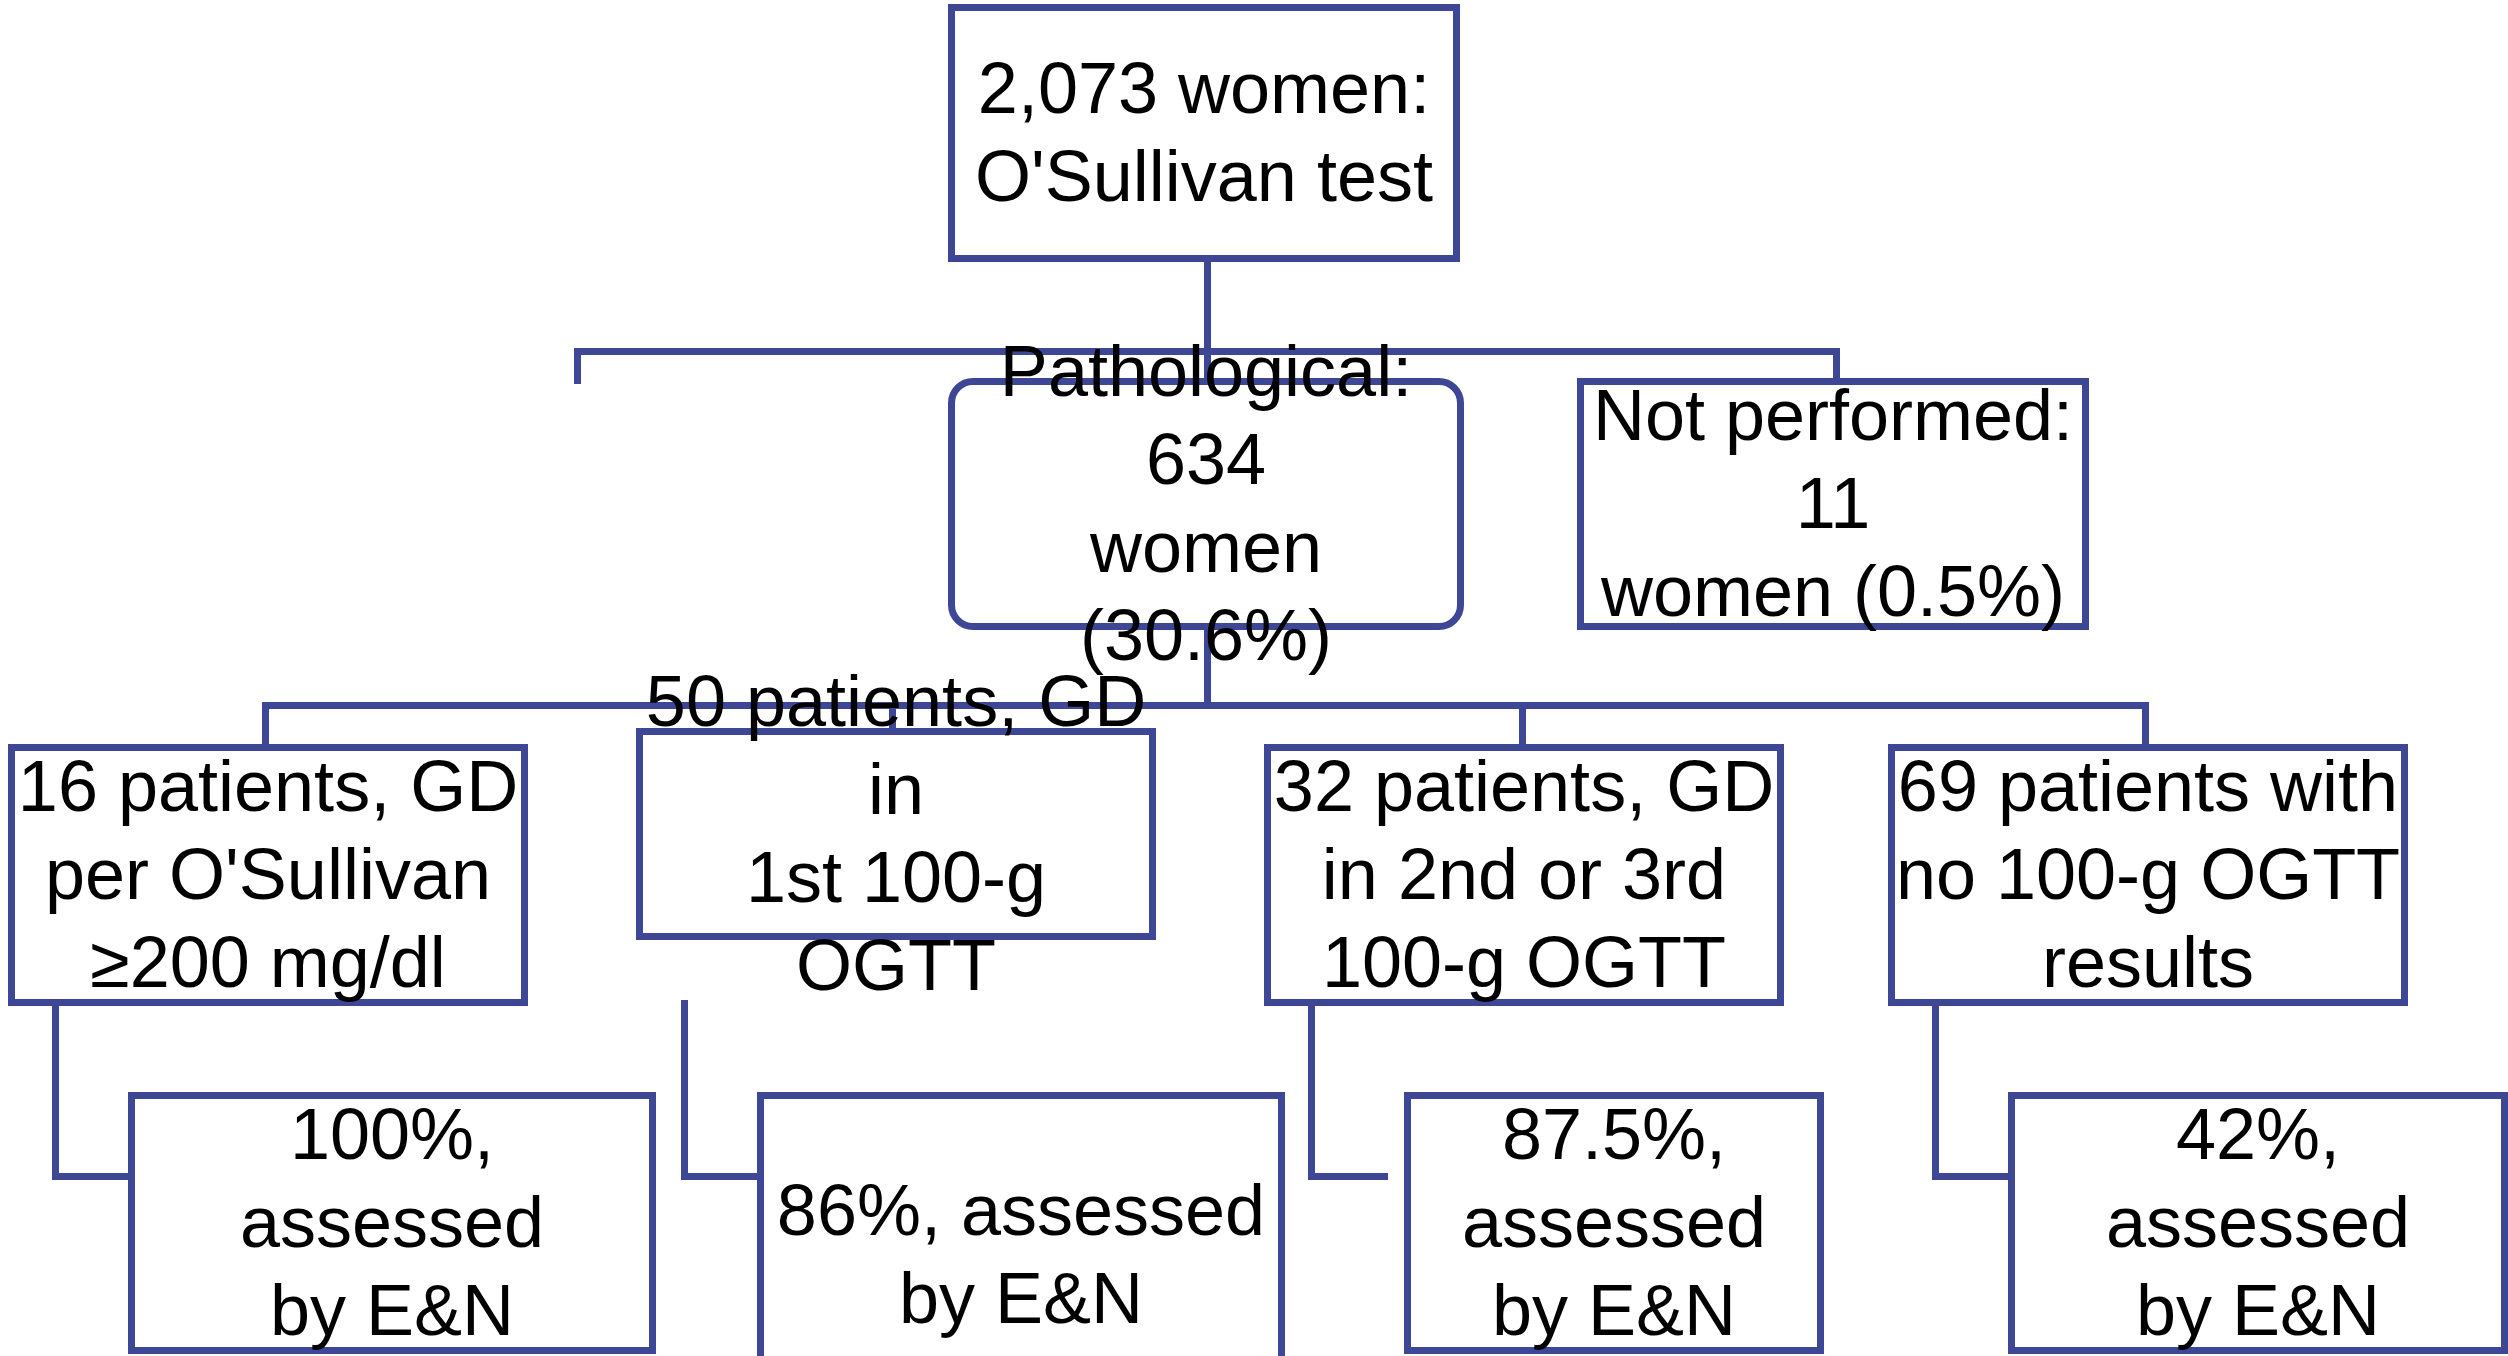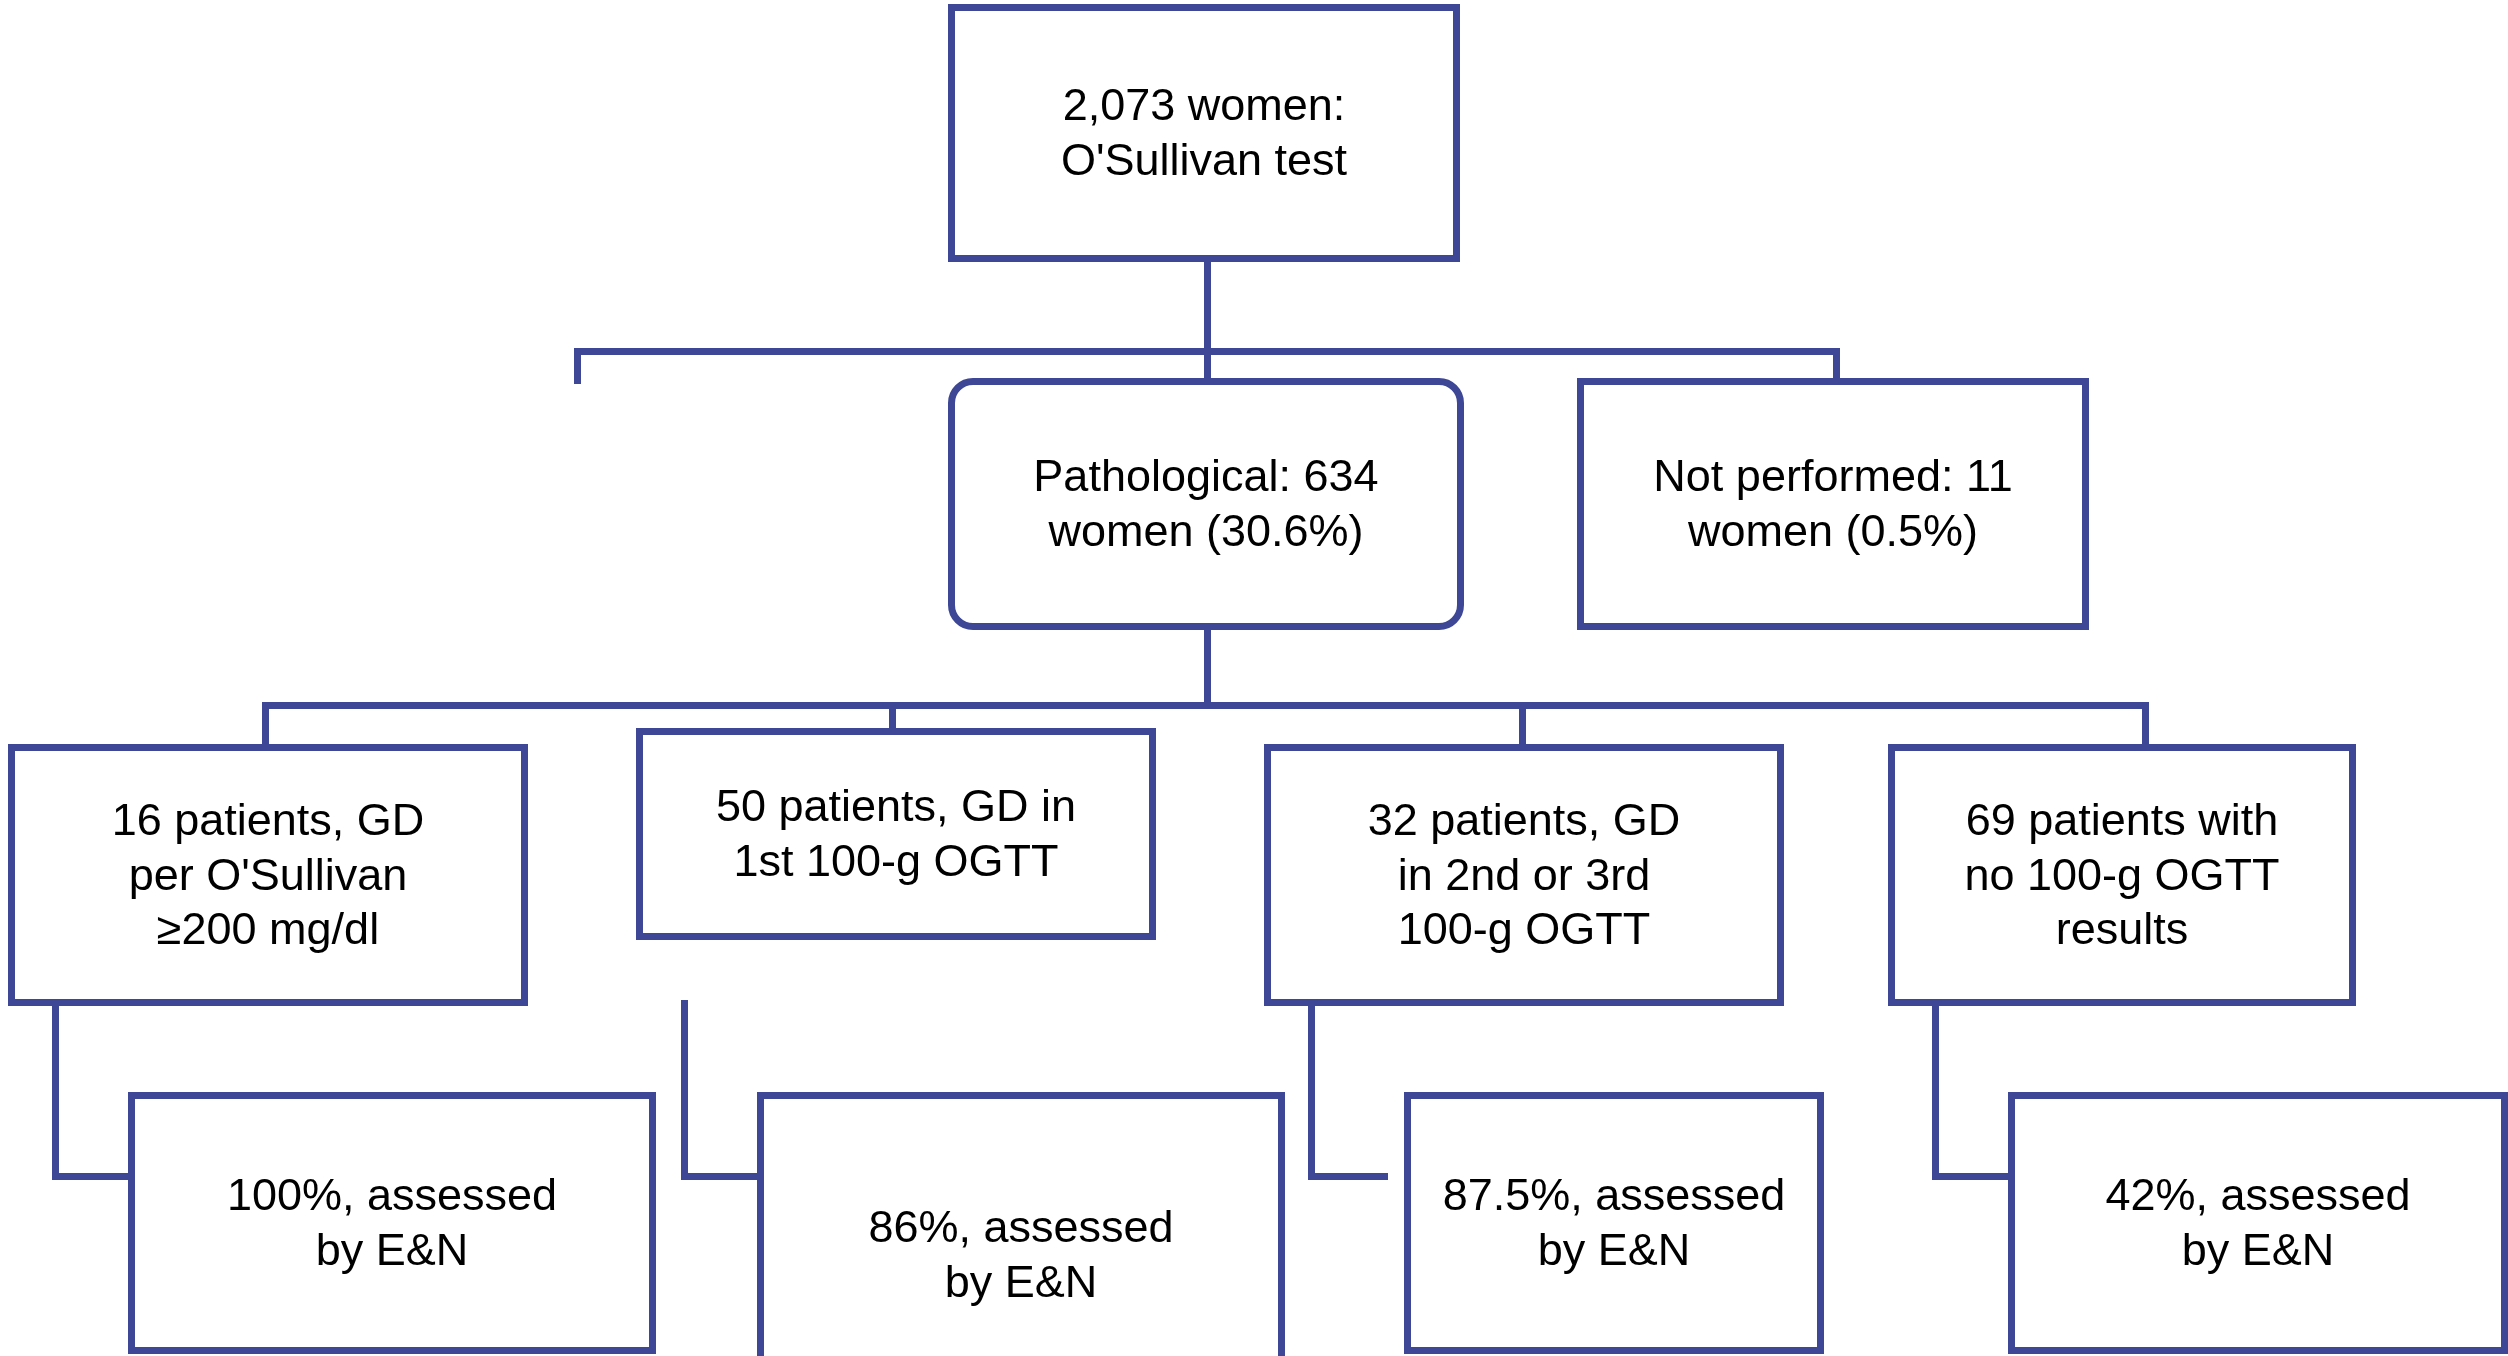--- a/index.html
+++ b/index.html
@@ -21,21 +21,21 @@
     position: absolute;
     box-sizing: border-box;
     border: 7px solid #3d4795;
     background: #ffffff;
     display: flex;
     align-items: center;
     justify-content: center;
     text-align: center;
     color: #000000;
     line-height: 1.22;
-    font-size: 45px;
+    font-size: 72px;
     font-family: "Liberation Sans", sans-serif;
     white-space: pre-line;
     z-index: 5;
   }
   .conn {
     position: absolute;
     background: #3d4795;
     z-index: 1;
   }
   .conn.v { width: 7px; }
@@ -85,21 +85,21 @@
 per O'Sullivan
 ≥200 mg/dl</div>
 
   <div class="node" style="left:636px; top:728px; width:520px; height:212px;">50 patients, GD in
 1st 100-g OGTT</div>
 
   <div class="node" style="left:1264px; top:744px; width:520px; height:262px;">32 patients, GD
 in 2nd or 3rd
 100-g OGTT</div>
 
-  <div class="node" style="left:1888px; top:744px; width:468px; height:262px;">69 patients with
+  <div class="node" style="left:1888px; top:744px; width:520px; height:262px;">69 patients with
 no 100-g OGTT
 results</div>
 
   <div class="node" style="left:128px; top:1092px; width:528px; height:262px;">100%, assessed
 by E&amp;N</div>
 
   <div class="node" style="left:757px; top:1092px; width:528px; height:326px;">86%, assessed
 by E&amp;N</div>
 
   <div class="node" style="left:1384px; top:1092px; width:420px; height:262px;margin-left:20px;">87.5%, assessed

